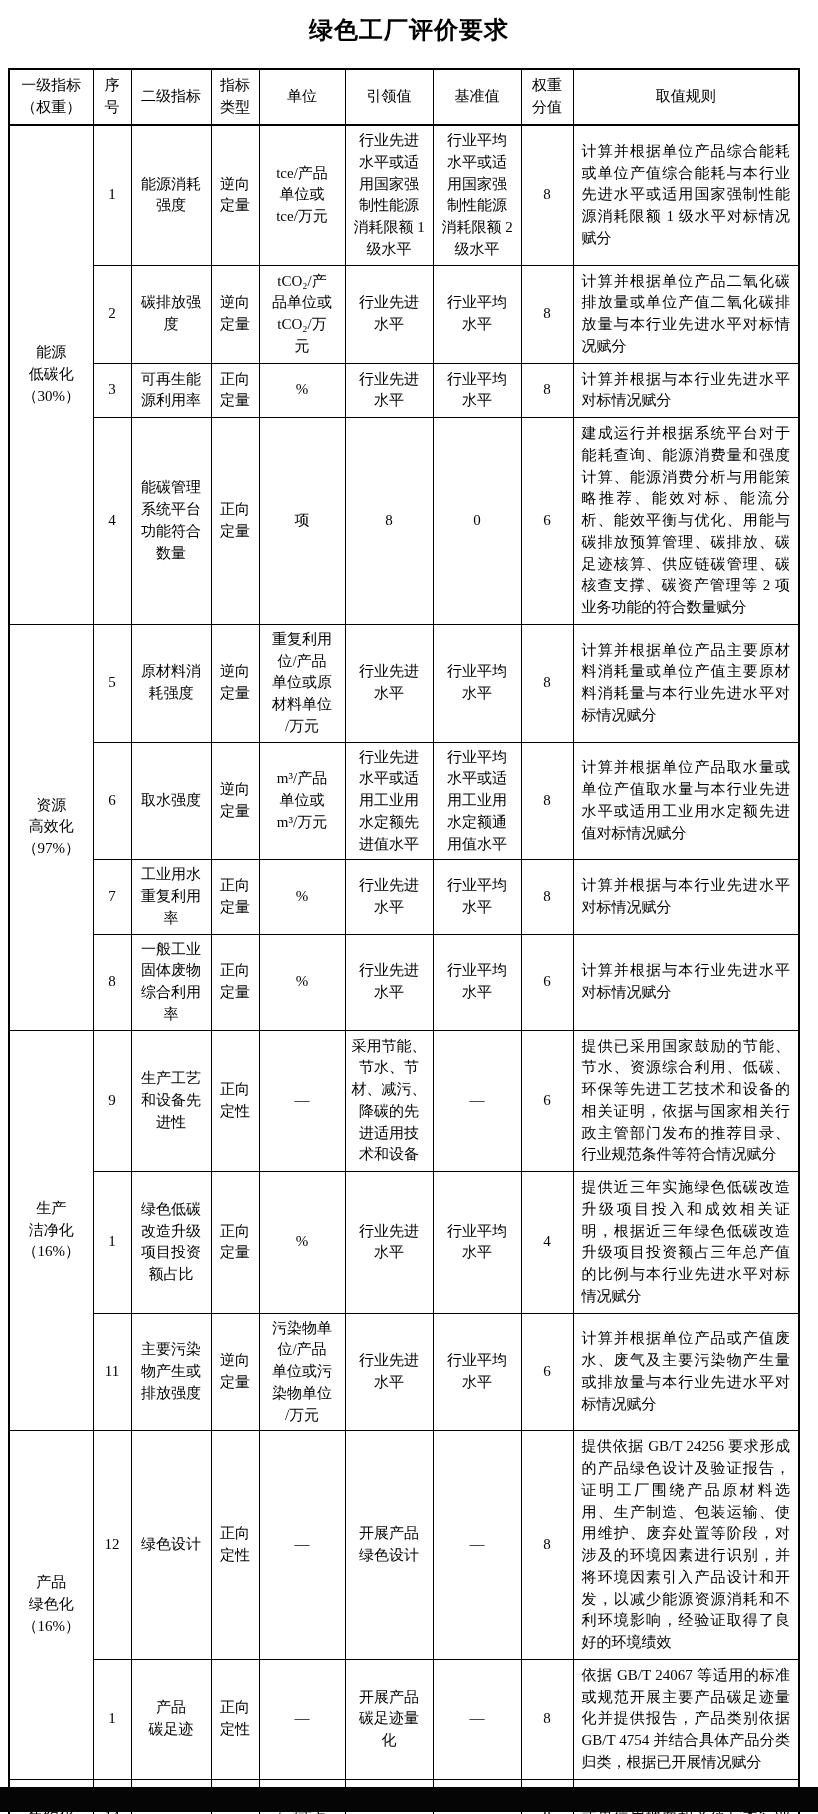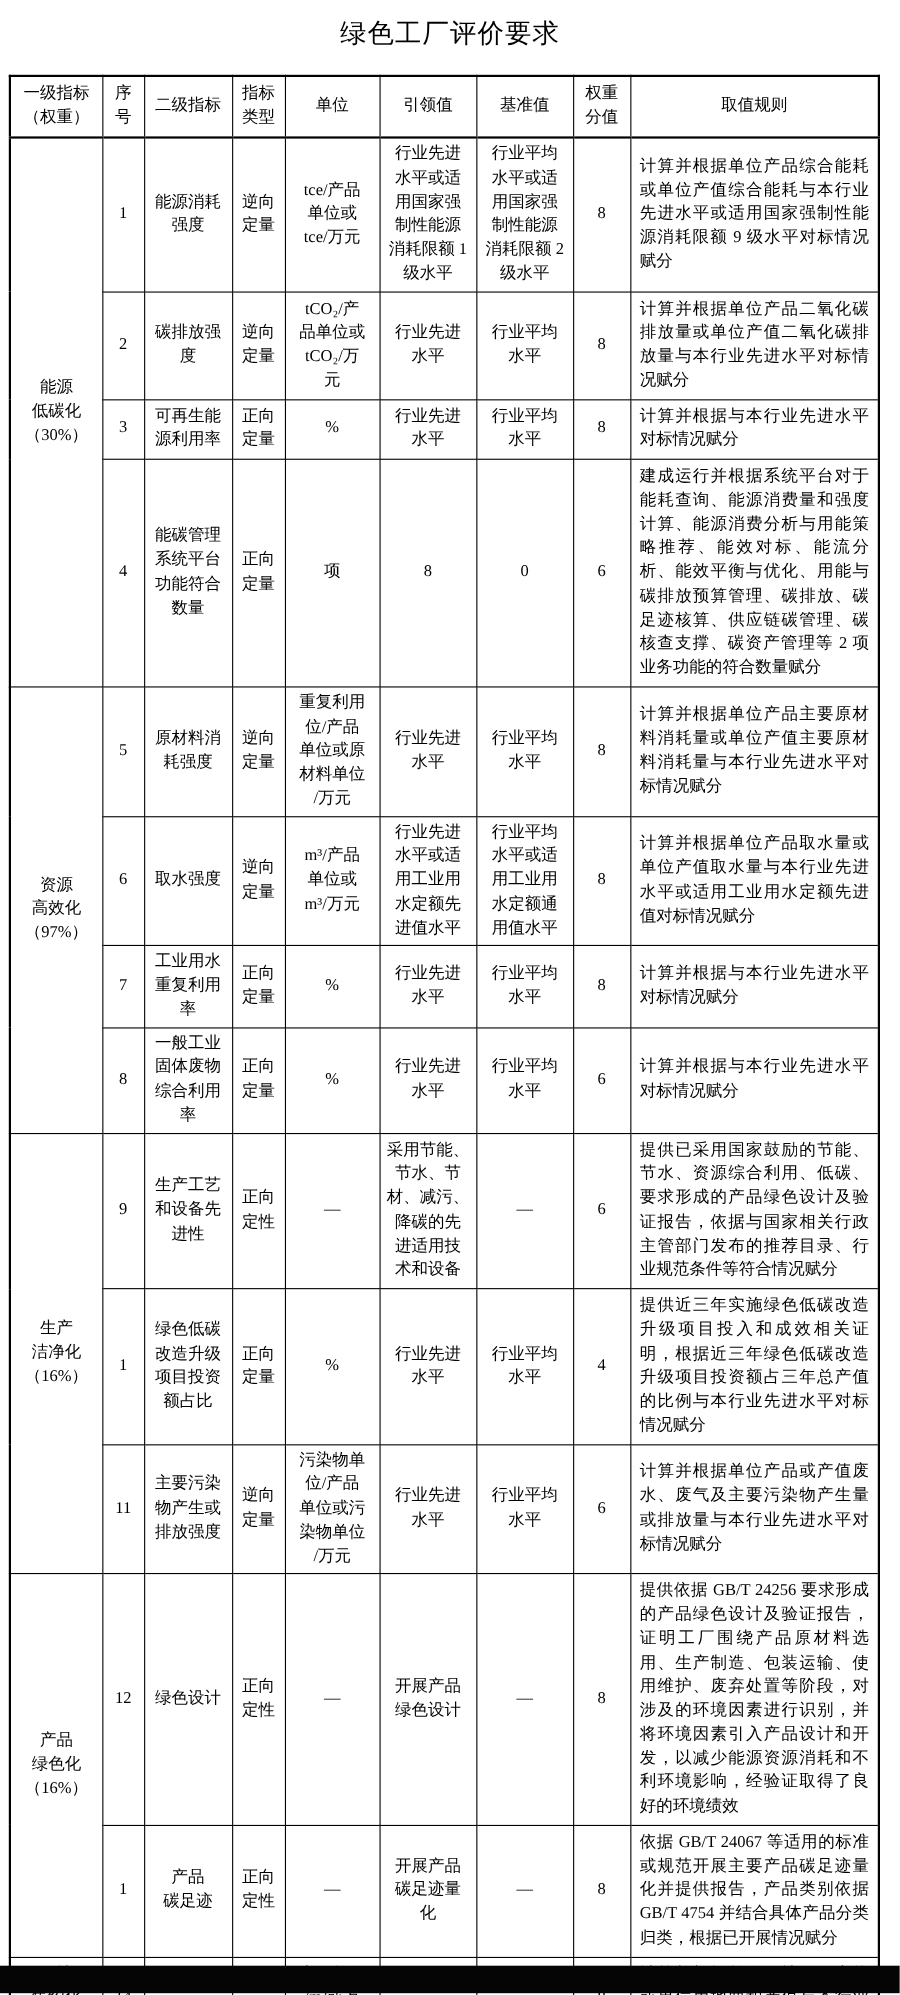--- a/index.html
+++ b/index.html
@@ -2,21 +2,21 @@
 <html><head>
 <meta charset="utf-8">
 <style>
   html,body{margin:0;padding:0;}
   body{
     width:818px;height:1814px;position:relative;background:#ffffff;
     font-family:"Liberation Serif","DejaVu Serif",serif;color:#000;
   }
   .page{padding:8px 8px 0 8px;}
   .doc-title{
-    margin:6px 0 22px 0;text-align:center;font-size:24px;font-weight:normal;
+    margin:6px 0 22px 0;text-align:center;font-size:24px;font-weight:bold;
     letter-spacing:1px;
   }
   table.eval{
     border-collapse:collapse;table-layout:fixed;width:790px;
     border:2px solid #000;
   }
   th,td{
     border:1px solid #000;font-size:15px;line-height:1.45;
     text-align:center;vertical-align:middle;padding:4px 4px;
     white-space:pre-line;word-break:break-word;font-weight:normal;
@@ -85,21 +85,21 @@
 制性能源
 消耗限额 1
 级水平</td>
           <td class="baseline-value-cell">行业平均
 水平或适
 用国家强
 制性能源
 消耗限额 2
 级水平</td>
           <td class="weight-cell">8</td>
-          <td class="rule-cell">计算并根据单位产品综合能耗或单位产值综合能耗与本行业先进水平或适用国家强制性能源消耗限额 9 级水平对标情况赋分</td>
+          <td class="rule-cell">计算并根据单位产品综合能耗或单位产值综合能耗与本行业先进水平或适用国家强制性能源消耗限额 1 级水平对标情况赋分</td>
         </tr>
         <tr>
           <td class="index-cell">2</td>
           <td class="indicator-cell">碳排放强
 度</td>
           <td class="type-cell">逆向
 定量</td>
           <td class="unit-cell">tCO₂/产
 品单位或
 tCO₂/万
@@ -224,21 +224,21 @@
 定性</td>
           <td class="unit-cell">—</td>
           <td class="leading-value-cell">采用节能、
 节水、节
 材、减污、
 降碳的先
 进适用技
 术和设备</td>
           <td class="baseline-value-cell">—</td>
           <td class="weight-cell">6</td>
-          <td class="rule-cell">提供已采用国家鼓励的节能、节水、资源综合利用、低碳、要求形成的产品绿色设计及验证报告，依据与国家相关行政主管部门发布的推荐目录、行业规范条件等符合情况赋分</td>
+          <td class="rule-cell">提供已采用国家鼓励的节能、节水、资源综合利用、低碳、环保等先进工艺技术和设备的相关证明，依据与国家相关行政主管部门发布的推荐目录、行业规范条件等符合情况赋分</td>
         </tr>
         <tr>
           <td class="index-cell">1</td>
           <td class="indicator-cell">绿色低碳
 改造升级
 项目投资
 额占比</td>
           <td class="type-cell">正向
 定量</td>
           <td class="unit-cell">%</td>

